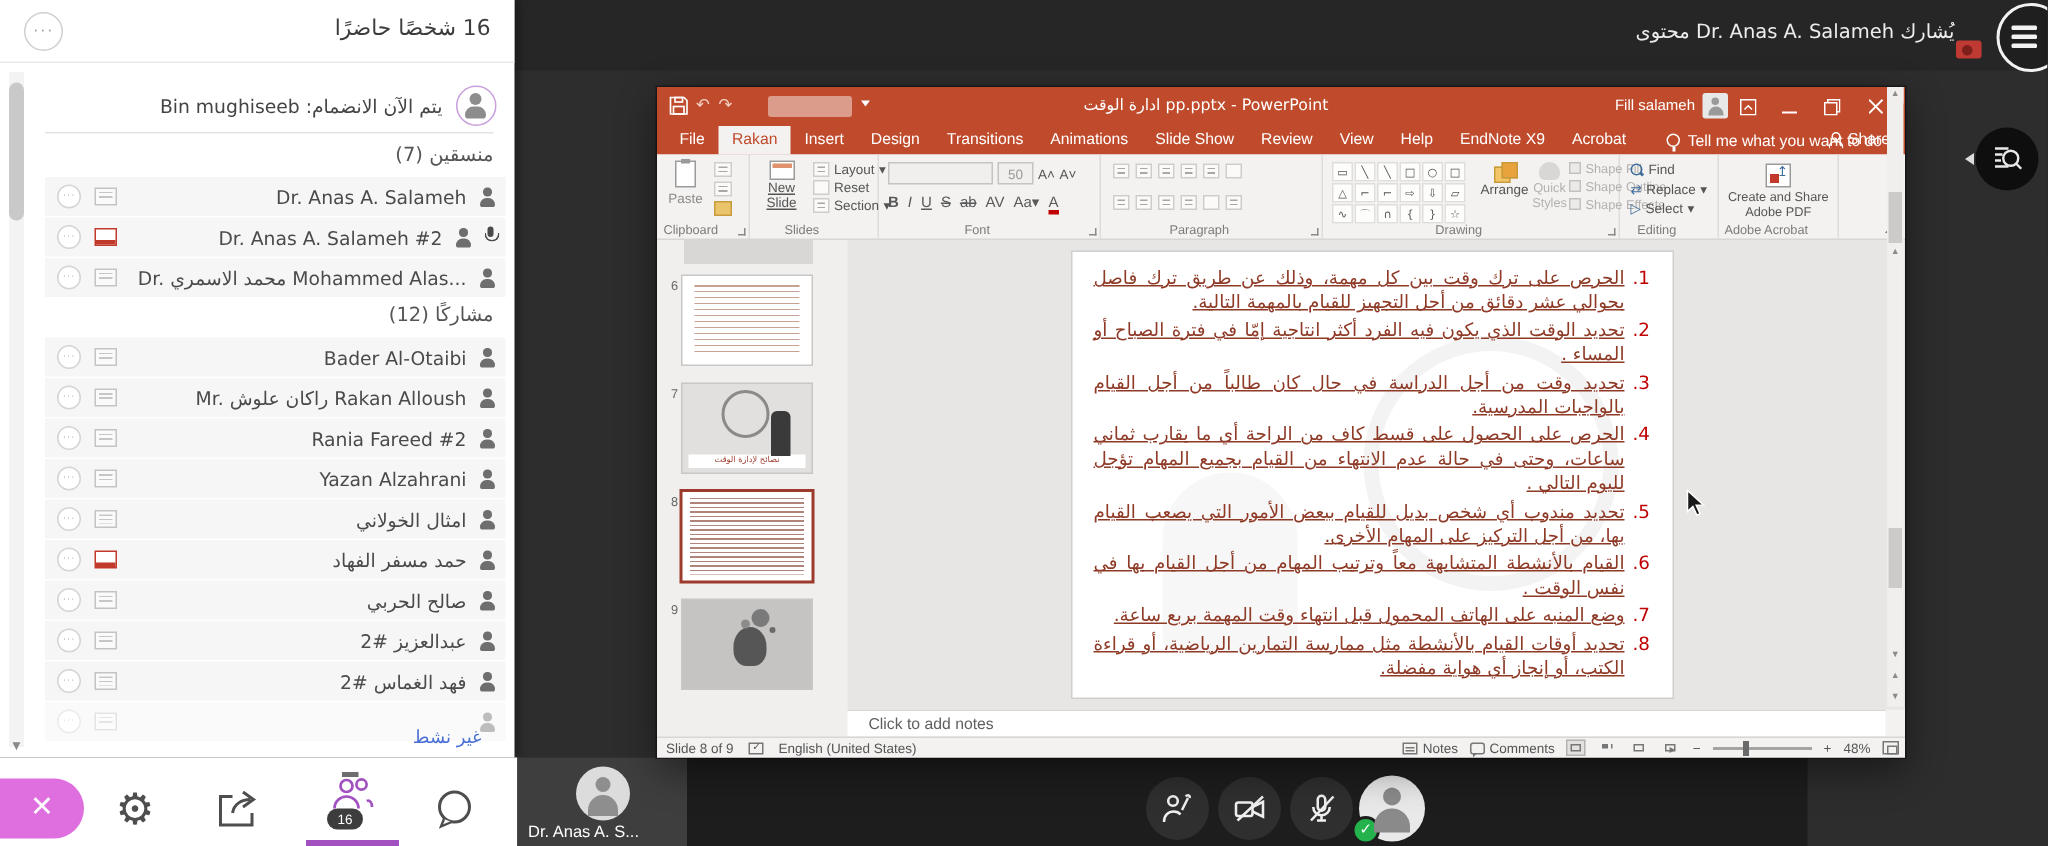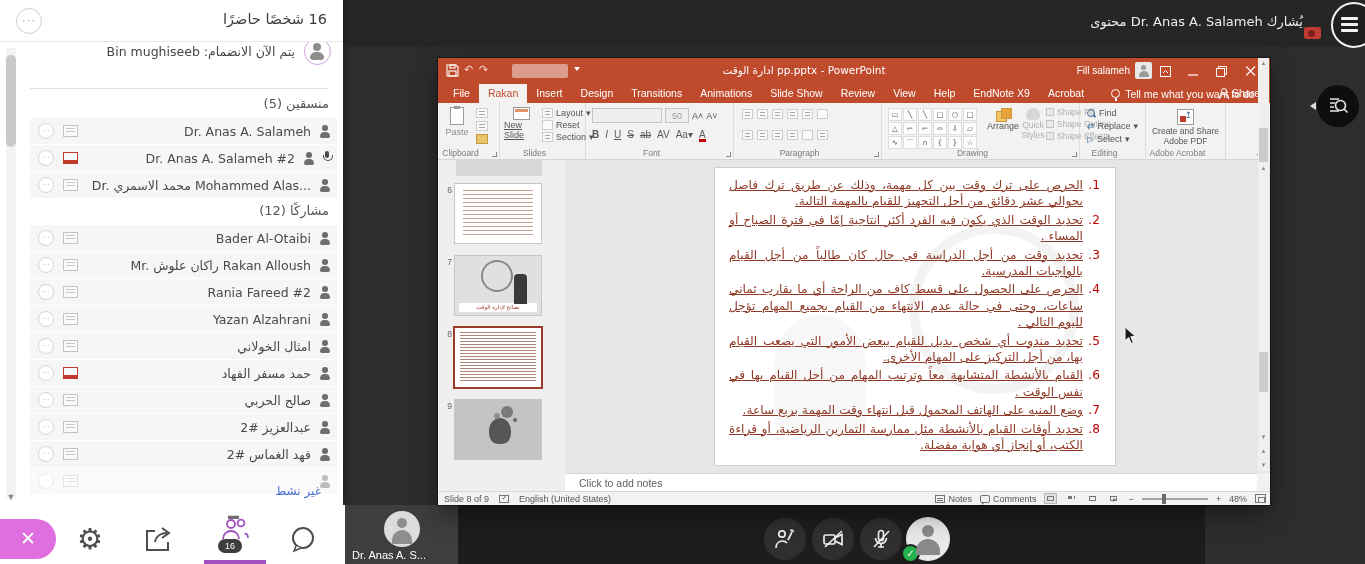--- a/index.html
+++ b/index.html
@@ -28,21 +28,21 @@
   .panel { position:absolute; left:0; top:0; width:343px; height:505px; background:#ffffff;
     box-shadow:2px 0 6px rgba(0,0,0,.35); overflow:hidden; }
   .panel-header { position:absolute; left:0; top:0; right:0; height:42px; border-bottom:1px solid #e9e9e9; background:#fff; z-index:3; }
   .panel-title { position:absolute; right:16px; top:11px; font-size:14.5px; color:#3c3c3c; direction:rtl; }
   .panel-options { position:absolute; left:16px; top:8px; width:26px; height:26px; border:1px solid #cfcfcf;
     border-radius:50%; color:#9b9b9b; font-size:11px; line-height:23px; text-align:center; letter-spacing:1px; background:#fff; cursor:pointer; }
   .panel-scroll-track { position:absolute; left:6px; top:48px; width:10px; height:450px; background:#f3f3f3; }
   .panel-scroll-thumb { position:absolute; left:6px; top:55px; width:10px; height:92px; background:#c9c9c9; border-radius:5px; }
   .panel-scroll-down { position:absolute; left:5px; top:491px; width:12px; height:12px; color:#8a8a8a; font-size:9px; line-height:12px; text-align:center; }
 
-  .joining-row { position:absolute; right:0; top:36px; left:28px; height:38px; }
+  .joining-row { position:absolute; right:0; top:55px; left:28px; height:38px; }
   .joining-avatar { position:absolute; right:12px; top:2px; width:27px; height:27px; border-radius:50%;
     border:1.5px solid #c9a0dc; background:#fff; }
   .joining-avatar::before { content:""; position:absolute; left:8px; top:4px; width:8px; height:8px; border-radius:50%; background:#8d8d8d; }
   .joining-avatar::after  { content:""; position:absolute; left:5px; top:13px; width:14px; height:8px; border-radius:7px 7px 3px 3px; background:#8d8d8d; }
   .joining-text { position:absolute; right:48px; top:8px; font-size:12.5px; color:#444; direction:rtl; }
   .joining-divider { position:absolute; right:14px; left:30px; top:88px; border-bottom:1px solid #e3e3e3; }
 
   .att-sections { position:absolute; left:24px; right:0; top:92px; bottom:0; }
   .att-section-label { height:24px; padding:4px 14px 0 0; font-size:13px; color:#555; direction:rtl; }
   .att-section-label + .att-row { margin-top:2px; }
@@ -136,21 +136,21 @@
   .paste-big { position:absolute; left:6px; top:4px; width:26px; text-align:center; }
   .paste-icon { margin:0 auto; width:14px; height:18px; border:1px solid #9a9a9a; background:#fff; position:relative; }
   .paste-icon::before { content:""; position:absolute; left:3px; top:-2px; width:6px; height:3px; background:#9a9a9a; }
   .paste-label { font-size:9px; color:#8c8b8a; margin-top:2px; }
   .clip-col { position:absolute; left:38px; top:5px; display:flex; flex-direction:column; gap:3px; }
   .clip-col .mini { width:12px; height:10px; }
   .mini { position:relative; width:11px; height:10px; border:1px solid #cfcdcb; background:#fbfaf9; }
   .mini.lines::after { content:""; position:absolute; inset:2px; background:repeating-linear-gradient(to bottom,#a9a7a5 0 1px,transparent 1px 3px); }
   .mini.gold { background:#e9c46a; border-color:#c79b3b; }
   .g-slides { width:86px; }
-  .newslide { position:absolute; left:4px; top:4px; width:34px; font-size:9px; color:#555;text-decoration:underline; }
+  .newslide { position:absolute; left:4px; top:4px; width:34px; text-align:center; font-size:9px; color:#555;text-decoration:underline; }
   .newslide-icon { margin:0 auto; width:17px; height:13px; border:1px solid #9a9a9a; background:#fff; position:relative; }
   .newslide-icon::after { content:""; position:absolute; left:1px; top:1px; right:1px; height:3px; background:#e0926d; }
   .slides-col { position:absolute; left:42px; top:5px; display:flex; flex-direction:column; gap:2px; font-size:9px; color:#555; }
   .slides-col .row { display:flex; align-items:center; gap:3px; white-space:nowrap; }
   .g-font { width:148px; font-size:9px; color:#555; }
   .font-row1 { position:absolute; left:6px; top:5px; display:flex; gap:3px; align-items:center; }
   .font-name-box { width:70px; height:15px; border:1px solid #c6c4c2; background:#f0efee; }
   .font-size-box { width:24px; height:15px; border:1px solid #c6c4c2; background:#f0efee; color:#9a9a9a; text-align:center; line-height:14px; }
   .font-row2 { position:absolute; left:6px; top:26px; display:flex; gap:6px; align-items:baseline; font-size:10px; color:#5a5a5a; }
   .fb { font-weight:bold; } .fi { font-style:italic; } .fu { text-decoration:underline; } .fs { text-decoration:line-through; }
@@ -289,21 +289,21 @@
     <div class="panel-scroll-thumb"></div>
     <div class="panel-scroll-down">▼</div>
 
     <div class="joining-row">
       <span class="joining-avatar"></span>
       <span class="joining-text ar">يتم الآن الانضمام:  Bin mughiseeb</span>
     </div>
     <div class="joining-divider"></div>
 
     <div class="att-sections">
-        <div class="att-section-label ar" dir="rtl">منسقين (5)</div>
+        <div class="att-section-label ar" dir="rtl">منسقين (7)</div>
         <div class="att-row">
           <div class="att-left">
             <span class="i-more">···</span>
             <span class="i-doc"></span>
           </div>
           <div class="att-right">
             <span class="att-name" dir="auto">Dr. Anas A. Salameh</span>
             <span class="i-person"></span>
           </div>
         </div>

